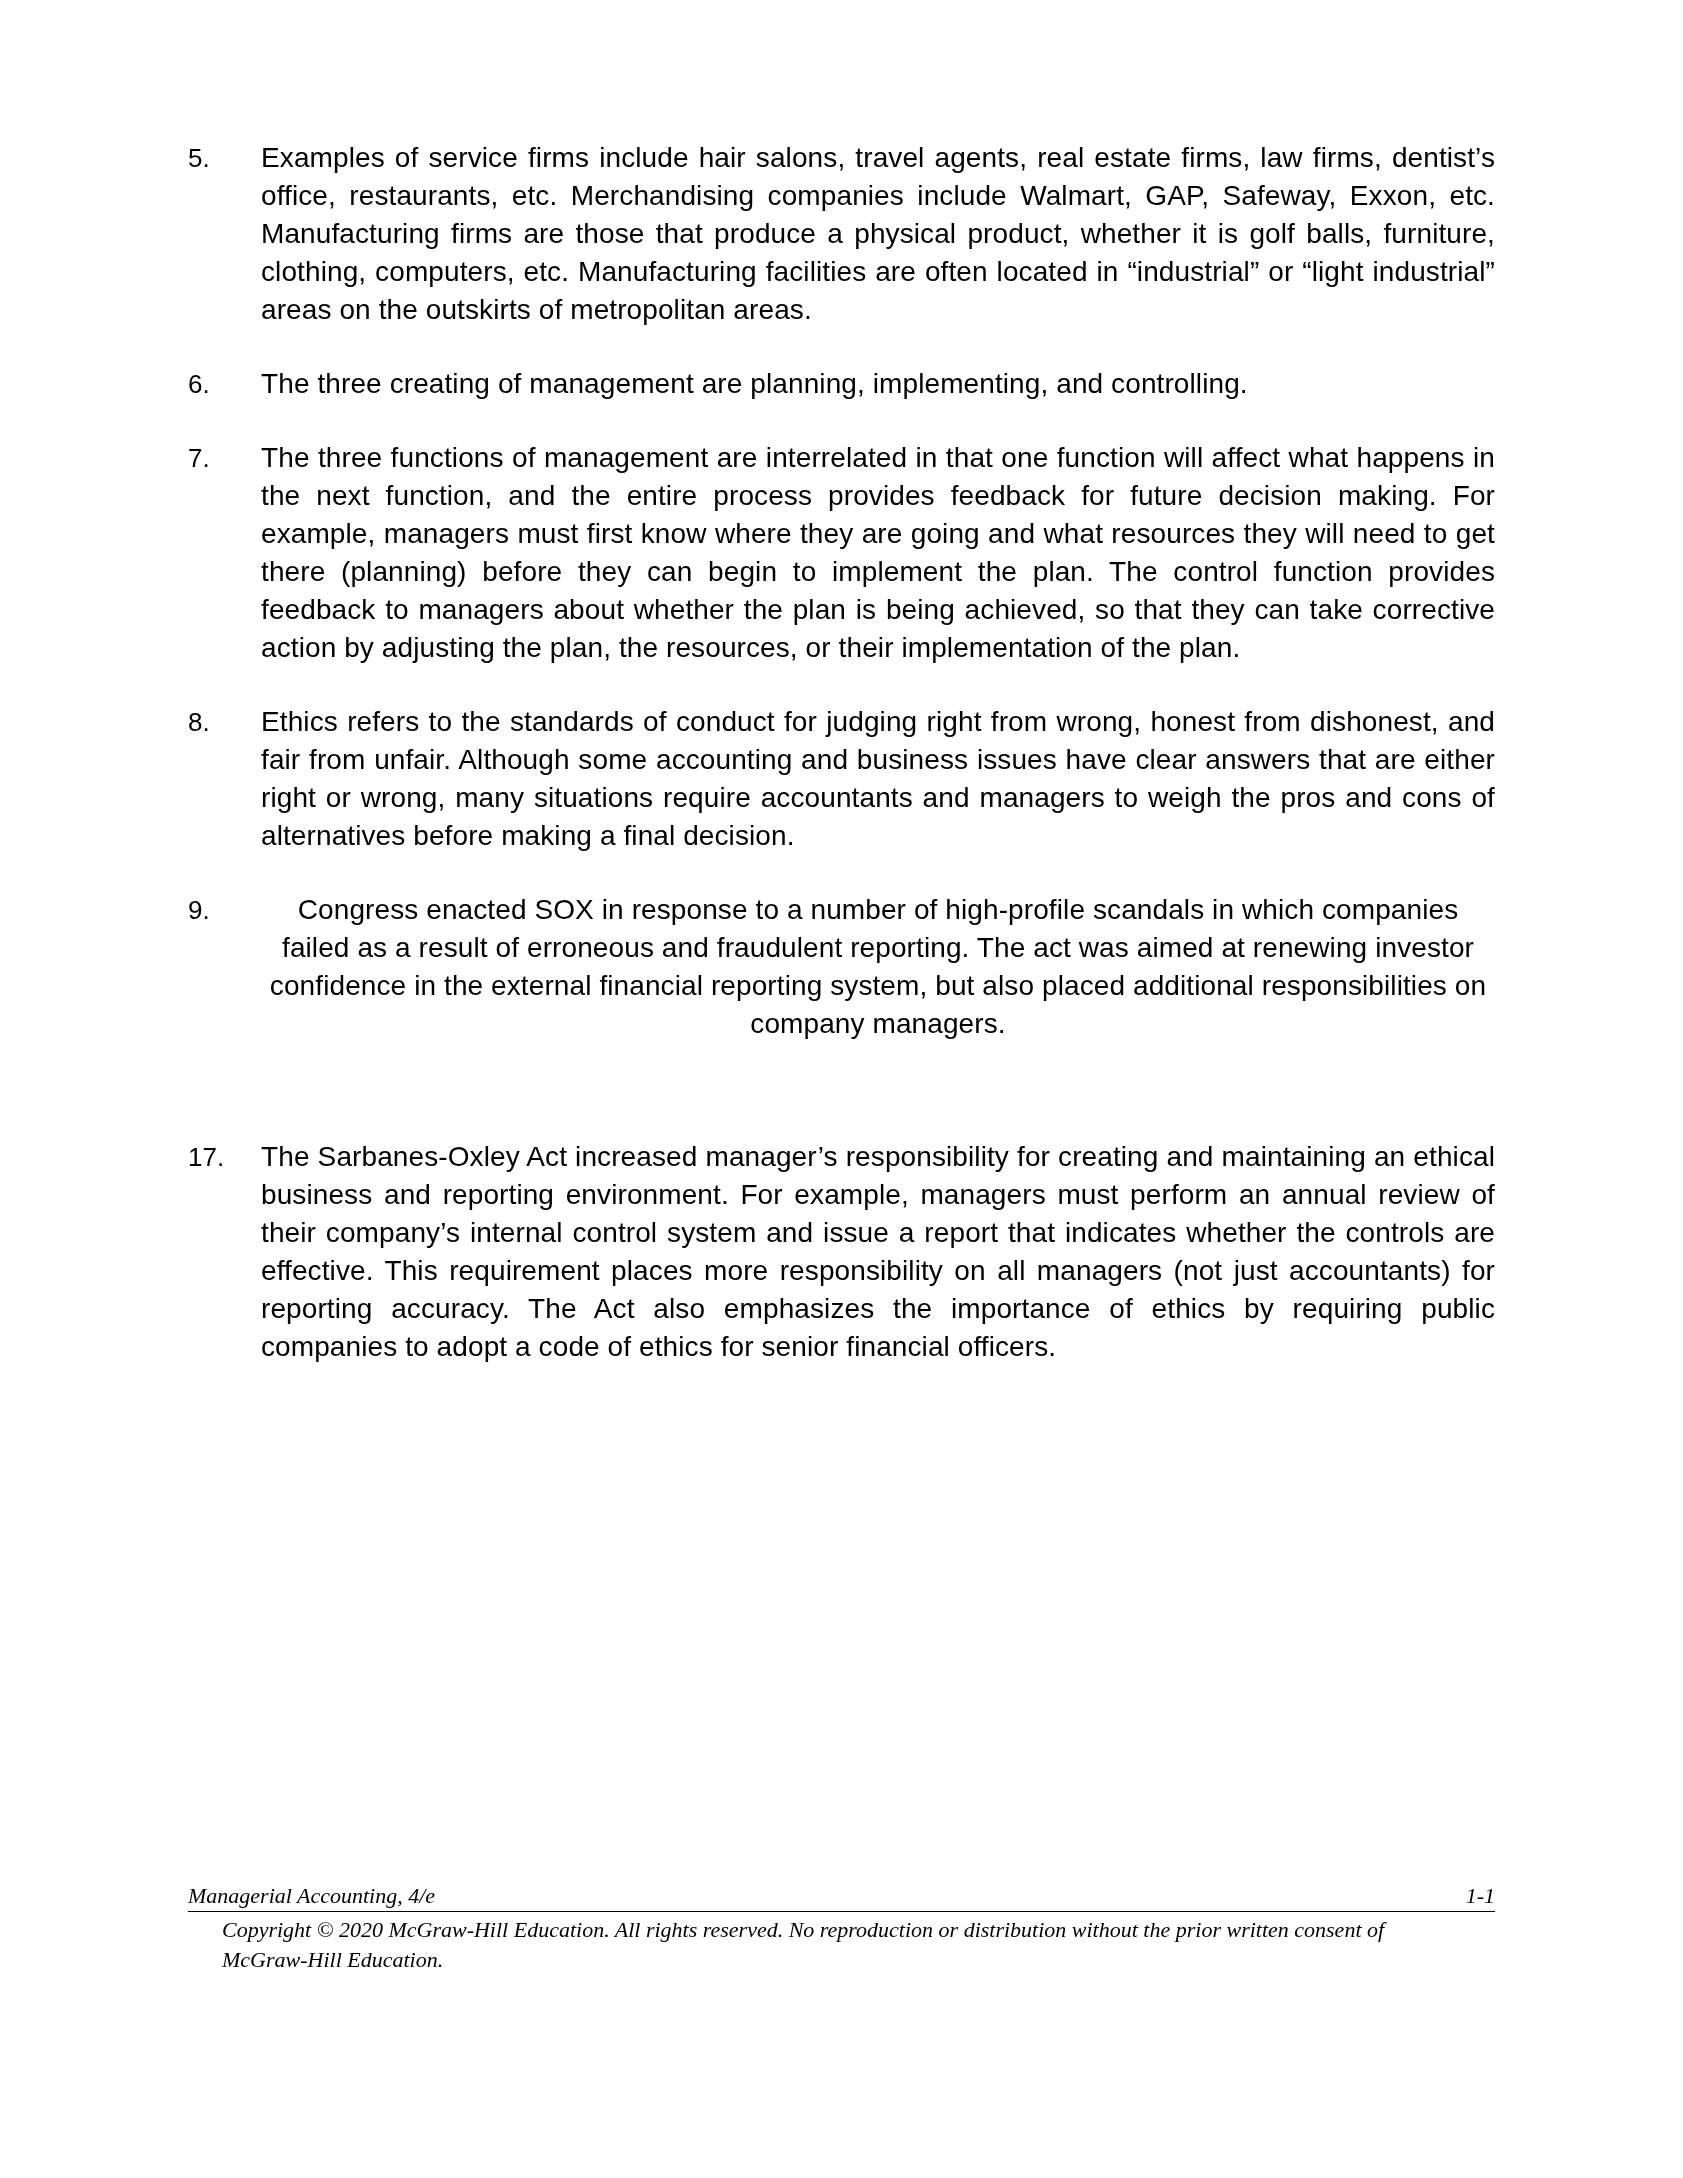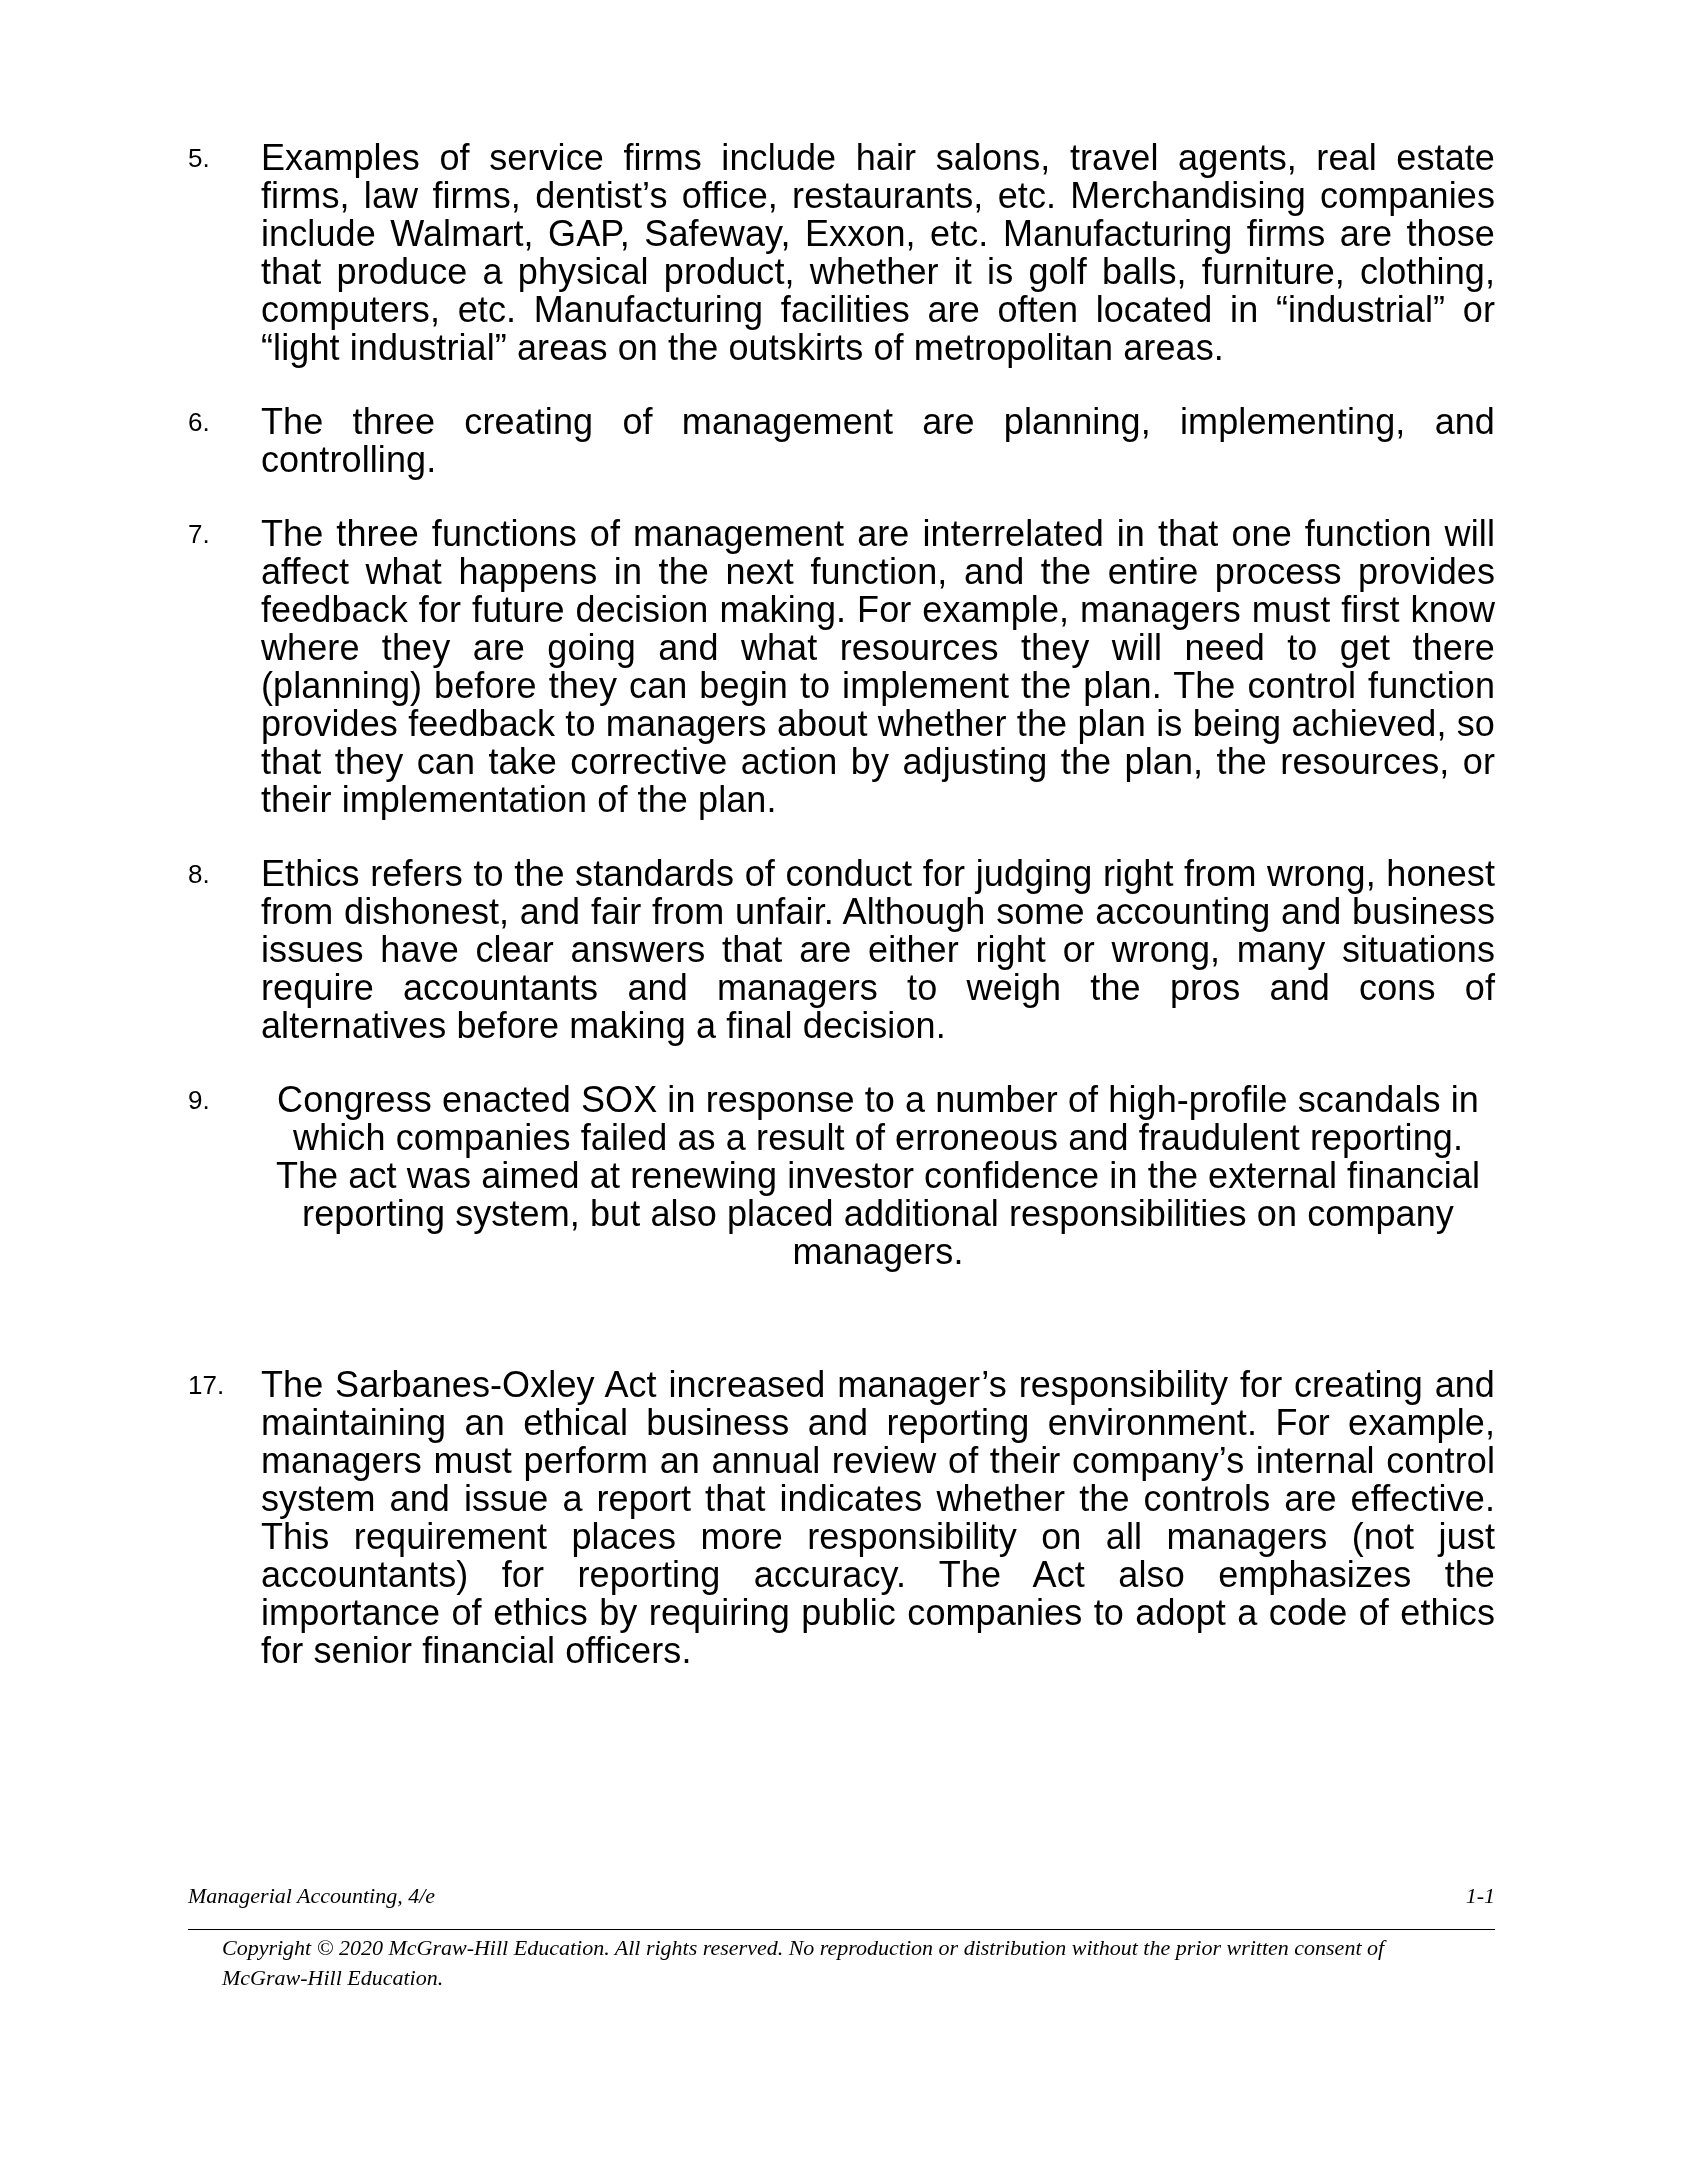--- a/index.html
+++ b/index.html
@@ -47,21 +47,21 @@
     flex: 0 0 auto;
     width: 73px;
     font-size: 26px;
     line-height: 38px;
     text-align: left;
     letter-spacing: 0.1px;
   }
 
   .item-body {
     flex: 1 1 auto;
-    font-size: 36px;
+    font-size: 28px;
     line-height: 38px;
     text-align: justify;
     text-justify: inter-word;
     hyphens: none;
     letter-spacing: 0.1px;
   }
   .item-body.align-left {
     text-align: center;
   }
 
@@ -76,21 +76,21 @@
     font-size: 22px;
     line-height: 30px;
     color: #000000;
   }
   .footer-top {
     display: flex;
     flex-direction: row;
     justify-content: space-between;
     align-items: flex-end;
     border-bottom: 1.5px solid #000000;
-    padding-bottom: 18px;
+    padding-bottom: 0;
   }
   .footer-title {
     white-space: nowrap;
   }
   .footer-page {
     white-space: nowrap;
   }
   .footer-copyright {
     margin-top: 3px;
     width: 1178px;

